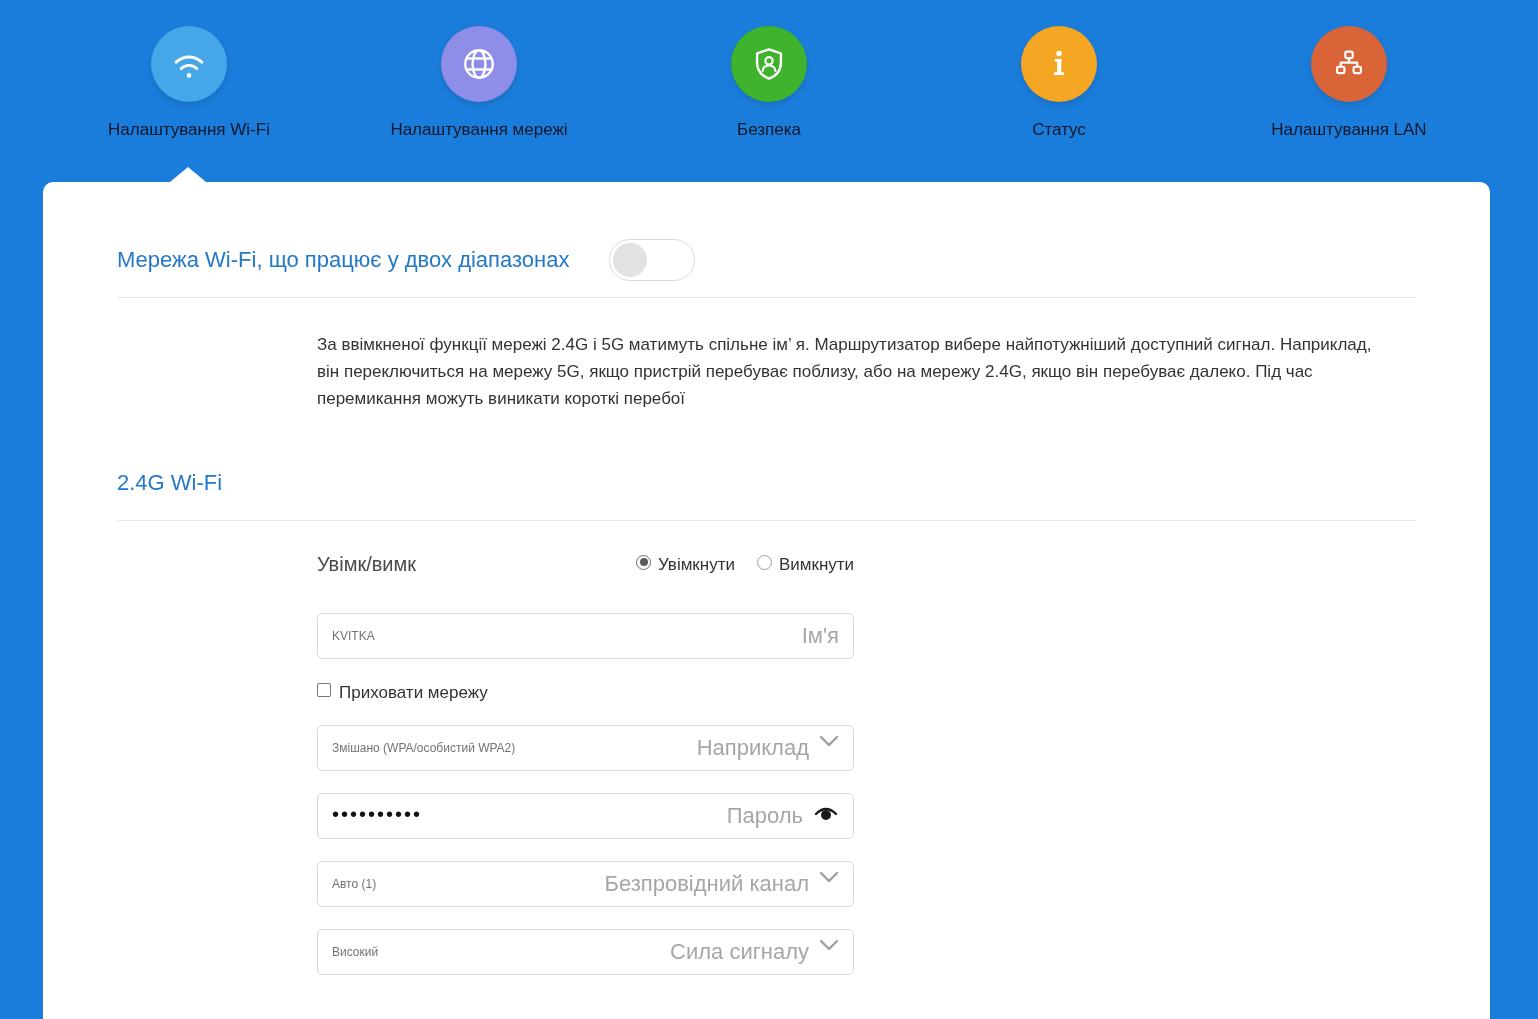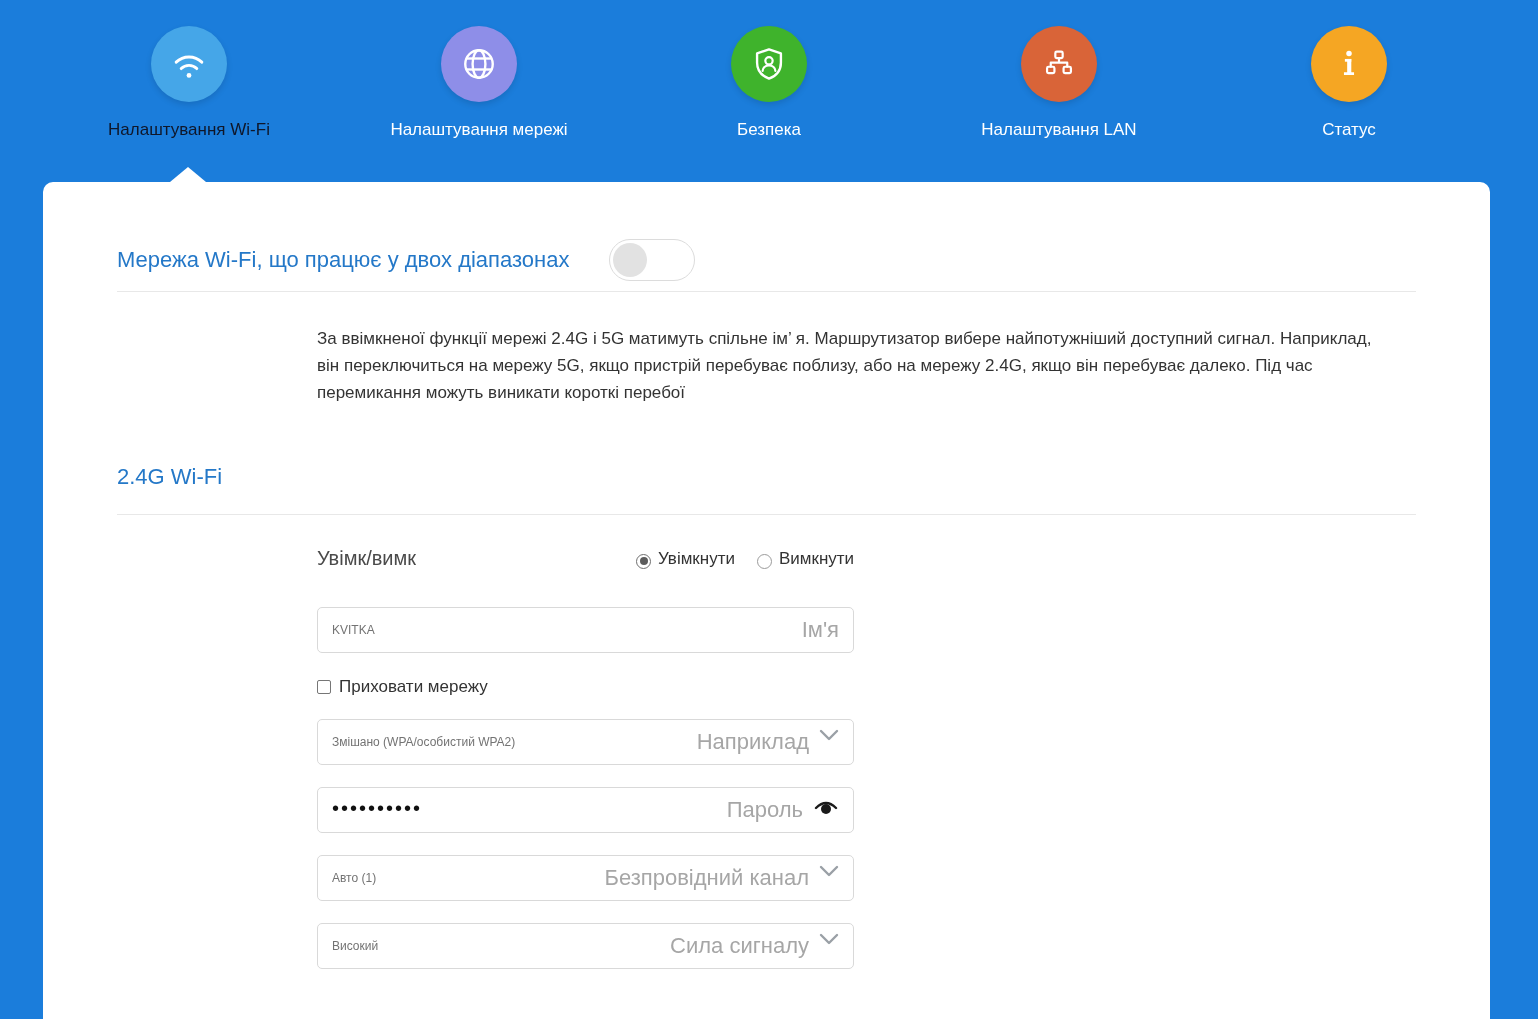--- a/index.html
+++ b/index.html
@@ -17,21 +17,21 @@
   .tab-circle {
     width:76px; height:76px; border-radius:50%;
     display:flex; align-items:center; justify-content:center;
     box-shadow:0 3px 6px rgba(0,0,0,0.12);
   }
   .tc-wifi    { background:#45a6e8; }
   .tc-network { background:#8e8ee8; }
   .tc-security{ background:#3fb32c; }
   .tc-lan     { background:#d96438; }
   .tc-status  { background:#f5a623; }
-  .tab-label { margin-top:18px; font-size:17px; color:#ffffff; }
+  .tab-label { margin-top:18px; font-size:17px; color:#0f172a; }
   .tab.active .tab-label { color:#0f172a; }
 
   
   .card {
     position:relative;
     margin-left:43px; width:1447px; height:1000px;
     background:#ffffff; border-radius:10px;
   }
   .card-arrow {
     position:absolute; top:-15px; left:127px;
@@ -39,21 +39,21 @@
     border-left:18px solid transparent;
     border-right:18px solid transparent;
     border-bottom:15px solid #ffffff;
   }
   .card-inner { padding:0 74px; }
 
   .blue-heading { font-size:22px; font-weight:400; color:#2478c8; margin:0; }
 
   .toggle-row {
     display:flex; align-items:center;
-    padding-top:57px; padding-bottom:10px;
+    padding-top:57px; padding-bottom:16px;
     border-bottom:1px solid #e8e8e8;
   }
   .toggle {
     margin-left:40px; position:relative;
     width:86px; height:42px; border:1px solid #dcdcdc; border-radius:21px;
     background:#fff; cursor:pointer; flex:none;
   }
   .toggle-knob {
     position:absolute; top:3px; left:3px;
     width:34px; height:34px; border-radius:50%;
@@ -65,42 +65,42 @@
     font-size:17px; line-height:27px; color:#333333;
   }
 
   .section-title-wrap { padding-top:58px; padding-bottom:24px; border-bottom:1px solid #e8e8e8; }
 
   
   .form { margin-left:200px; width:537px; }
   .power-row { display:flex; align-items:center; margin-top:32px; }
   .power-label { font-size:20px; color:#4a4a4a; width:319px; flex:none; }
   .radio-group { display:flex; align-items:center; gap:22px; font-size:17px; color:#333; white-space:nowrap; }
-  .radio-option { display:flex; align-items:flex-end; gap:7px; cursor:pointer; }
+  .radio-option { display:flex; align-items:flex-start; gap:7px; cursor:pointer; }
   .radio {
     width:15px; height:15px; border-radius:50%;
     border:1.5px solid #9b9b9b; background:#fff; flex:none;
     display:flex; align-items:center; justify-content:center;
   }
   .radio.checked { border-color:#6f6f6f; }
   .radio.checked::after {
     content:""; width:8px; height:8px; border-radius:50%; background:#5c5c5c;
   }
 
   .field {
     height:46px; border:1px solid #d9d9d9; border-radius:5px; background:#fff;
     display:flex; align-items:center; justify-content:space-between;
     padding:0 14px; margin-top:22px; cursor:pointer;
   }
   .field.first { margin-top:37px; }
   .field-value { font-size:12px; color:#737373; }
   .field-value.password { font-size:20px; letter-spacing:2px; color:#111; transform:translateY(-2px); }
   .field-right { display:flex; align-items:flex-start; gap:10px; font-size:22px; color:#a6a6a6; }
 
-  .checkbox-row { display:flex; align-items:center; gap:8px; margin-top:24px; cursor:pointer; }
+  .checkbox-row { display:flex; align-items:flex-start; gap:8px; margin-top:24px; cursor:pointer; }
   .checkbox {
     width:14px; height:14px; border:1px solid #767676; border-radius:2px; background:#fff; flex:none;
   }
   .checkbox-label { font-size:17px; color:#333; }
 
   .icon-svg { display:block; }
 </style>
 </head>
 <body>
 
@@ -135,41 +135,41 @@
         <svg class="icon-svg" width="44" height="44" viewBox="0 0 48 48" fill="none">
           <path d="M24 8 L37 12.5 V22.5 C37 31.5 31.5 37 24 40 C16.5 37 11 31.5 11 22.5 V12.5 Z" stroke="#fff" stroke-width="2.6" stroke-linejoin="round"></path>
           <circle cx="24" cy="20.5" r="4" stroke="#fff" stroke-width="2.4"></circle>
           <path d="M17 31.5 a7 6 0 0 1 14 0" stroke="#fff" stroke-width="2.4" stroke-linecap="round"></path>
         </svg>
       </div>
       <div class="tab-label">Безпека</div>
     </div>
 
     <div class="tab">
+      <div class="tab-circle tc-status">
+        <svg class="icon-svg" width="44" height="44" viewBox="0 0 48 48" fill="none">
+          <circle cx="24" cy="12.5" r="3" fill="#fff"></circle>
+          <rect x="19.5" y="18.5" width="7" height="3" fill="#fff"></rect>
+          <rect x="22" y="18.5" width="4.5" height="16" fill="#fff"></rect>
+          <rect x="18.5" y="33" width="11" height="3" fill="#fff"></rect>
+        </svg>
+      </div>
+      <div class="tab-label">Статус</div>
+    </div>
+
+    <div class="tab">
       <div class="tab-circle tc-lan">
         <svg class="icon-svg" width="44" height="44" viewBox="0 0 48 48" fill="none">
           <rect x="20" y="10.5" width="8" height="7" rx="1.5" stroke="#fff" stroke-width="2.4"></rect>
           <path d="M24 17.5 V22.5 M15 22.5 H33 M15 22.5 V27 M33 22.5 V27" stroke="#fff" stroke-width="2.4" stroke-linecap="round"></path>
           <rect x="11" y="27" width="8" height="7" rx="1.5" stroke="#fff" stroke-width="2.4"></rect>
           <rect x="29" y="27" width="8" height="7" rx="1.5" stroke="#fff" stroke-width="2.4"></rect>
         </svg>
       </div>
       <div class="tab-label">Налаштування LAN</div>
-    </div>
-
-    <div class="tab">
-      <div class="tab-circle tc-status">
-        <svg class="icon-svg" width="44" height="44" viewBox="0 0 48 48" fill="none">
-          <circle cx="24" cy="12.5" r="3" fill="#fff"></circle>
-          <rect x="19.5" y="18.5" width="7" height="3" fill="#fff"></rect>
-          <rect x="22" y="18.5" width="4.5" height="16" fill="#fff"></rect>
-          <rect x="18.5" y="33" width="11" height="3" fill="#fff"></rect>
-        </svg>
-      </div>
-      <div class="tab-label">Статус</div>
     </div>
 
   </div>
 </div>
 
 <div class="card">
   <div class="card-arrow"></div>
   <div class="card-inner">
 
     <div class="toggle-row">

